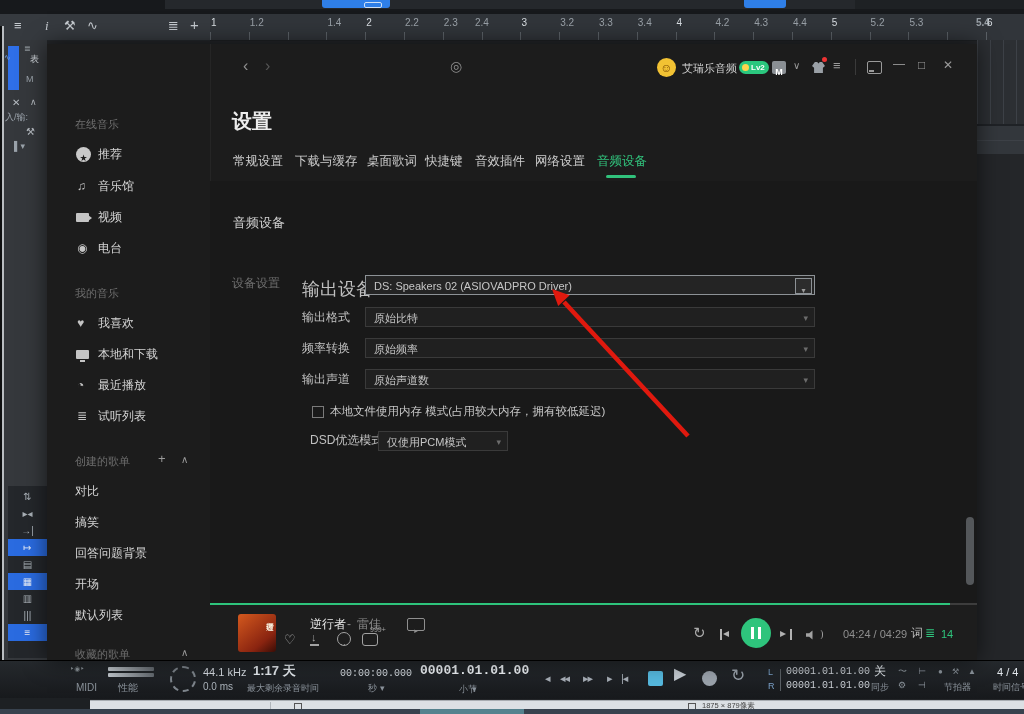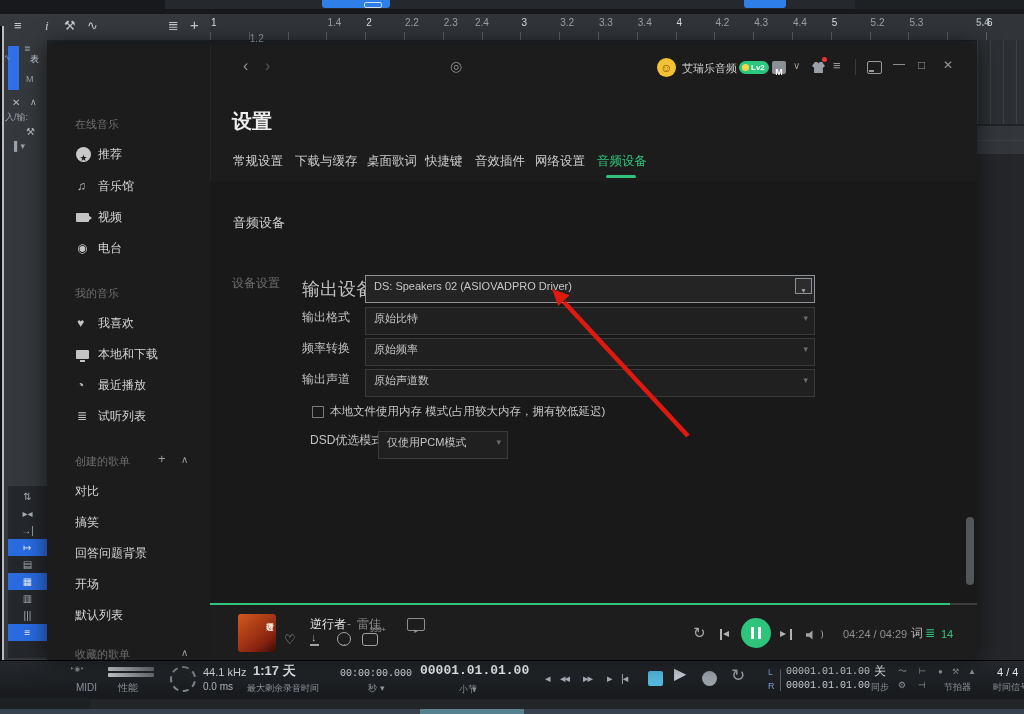--- a/index.html
+++ b/index.html
@@ -36,21 +36,21 @@
   .statusbar{position:absolute;left:90px;top:700px;width:934px;height:9px;background:#dce0e4;border-top:1px solid #a8adb2;}
   .bottombar{position:absolute;left:0;top:709px;width:1024px;height:5px;background:#38424e;}
   
   .qq{position:absolute;left:47px;top:44px;width:930px;height:616px;background:#1c1c1c;box-shadow:0 0 22px rgba(0,0,0,.6);}
   .qq .contentband{position:absolute;left:163px;top:137px;width:767px;height:422px;background:#191919;}
   .qq .sidebar{position:absolute;left:0;top:0;width:163px;height:559px;background:#1c1c1c;border-right:1px solid #252525;}
   .sec{color:#6e6e6e;font-size:11px;}
   .sitem{color:#d5d5d5;font-size:12px;cursor:default;}
   .sicon{position:absolute;color:#c4c4c4;font-size:12px;}
   .tab{position:absolute;top:109px;font-size:12.5px;color:#cdcdcd;}
-  .select{position:absolute;height:28px;background:#202020;border:1px solid #3a3a3a;color:#c6c6c6;
+  .select{position:absolute;height:20px;background:#202020;border:1px solid #3a3a3a;color:#c6c6c6;
       font-size:11px;line-height:20px;padding-left:8px;box-sizing:border-box;}
   .caret{position:absolute;right:6px;top:0;color:#6c6c6c;font-size:9px;line-height:20px;}
   .panel{position:absolute;left:260px;top:418px;width:538px;height:140px;background:#1e1e1e;border:1px solid #3c3c3c;box-sizing:border-box;}
   .prow-l{position:absolute;left:11px;color:#ababab;font-size:11px;}
   .prow-v{position:absolute;left:143px;color:#c7c7c7;font-size:11px;}
   
   .pbar{position:absolute;left:163px;top:559px;width:767px;height:57px;background:#1d1d1d;}
   .picon{position:absolute;color:#a2a2a2;font-size:13px;}
   .pause{position:absolute;left:531px;top:15px;width:30px;height:30px;border-radius:50%;}
   .pause i{position:absolute;top:9px;width:3px;height:12px;background:#fff;}
@@ -81,21 +81,21 @@
     <span class="ic" style="left:14px">≡</span>
     <span class="ic" style="left:45px;font-style:italic;font-family:'Liberation Serif',serif">i</span>
     <span class="ic" style="left:64px">⚒</span>
     <span class="ic" style="left:87px">∿</span>
     <span class="ic" style="left:168px">≣</span>
     <span class="ic" style="left:190px;font-size:15px;top:2px">+</span>
   </div>
   <div class="ruler">
     <div class="ticks"></div>
   <span style="left: 1px; color: rgb(217, 222, 227);">1</span>
-      <span style="left: 39.8px; color: rgb(154, 161, 168); margin-top: 16px;">1.2</span>
+      <span style="left: 39.8px; color: rgb(154, 161, 168);">1.2</span>
       <span style="left: 78.6px; color: rgb(154, 161, 168); margin-top: 40px;">1.3</span>
       <span style="left: 117.4px; color: rgb(154, 161, 168);">1.4</span>
       <span style="left: 156.2px; color: rgb(217, 222, 227);">2</span>
       <span style="left: 195px; color: rgb(154, 161, 168);">2.2</span>
       <span style="left: 233.8px; color: rgb(154, 161, 168);">2.3</span>
       <span style="left: 265px; color: rgb(154, 161, 168);">2.4</span>
       <span style="left: 311.4px; color: rgb(217, 222, 227);">3</span>
       <span style="left: 350.2px; color: rgb(154, 161, 168);">3.2</span>
       <span style="left: 389px; color: rgb(154, 161, 168);">3.3</span>
       <span style="left: 427.8px; color: rgb(154, 161, 168);">3.4</span>
@@ -182,20 +182,26 @@
     <span class="t lab" style="left:918px;top:19px">⊣</span>
     <span class="t lab" style="left:938px;top:6px;font-size:8px">●</span>
     <span class="t lab" style="left:952px;top:6px;font-size:8px">⚒</span>
     <span class="t lab" style="left:968px;top:6px;font-size:8px">▲</span>
     <span class="t lab" style="left:944px;top:21px">节拍器</span>
     <span class="t" style="left:997px;top:5px;font-size:11px;color:#e2e7ec">4 / 4</span>
     <span class="t lab" style="left:993px;top:21px">时间信号</span>
   </div>
 
   <div class="abs" style="left:0;top:698px;width:90px;height:16px;background:#1d2023"></div>
+  <div class="statusbar">
+    <div class="abs" style="left:180px;top:1px;width:1px;height:7px;background:#b0b5ba"></div>
+    <div class="abs" style="left:204px;top:2px;width:6px;height:5px;border:1px solid #555"></div>
+    <div class="abs" style="left:598px;top:2px;width:6px;height:5px;border:1px solid #555"></div>
+    <span class="t" style="left:612px;top:0.5px;font-size:7.5px;color:#444">1875 × 879像素</span>
+  </div>
   <div class="bottombar">
     <div class="abs" style="left:420px;top:0;width:104px;height:5px;background:#55828e"></div>
   </div>
 
   <div class="qq">
 
     <div class="abs" style="left:36px;top:11px;width:22px;height:22px;border-radius:50%;background:#f5c828;text-align:center">
       <span style="color:#1aa368;font-size:15px;font-weight:bold;line-height:22px">♪</span>
     </div>
     <span class="t" style="left:63px;top:15px;font-size:15px;font-weight:bold;color:#f2f2f2">QQ音乐</span>

